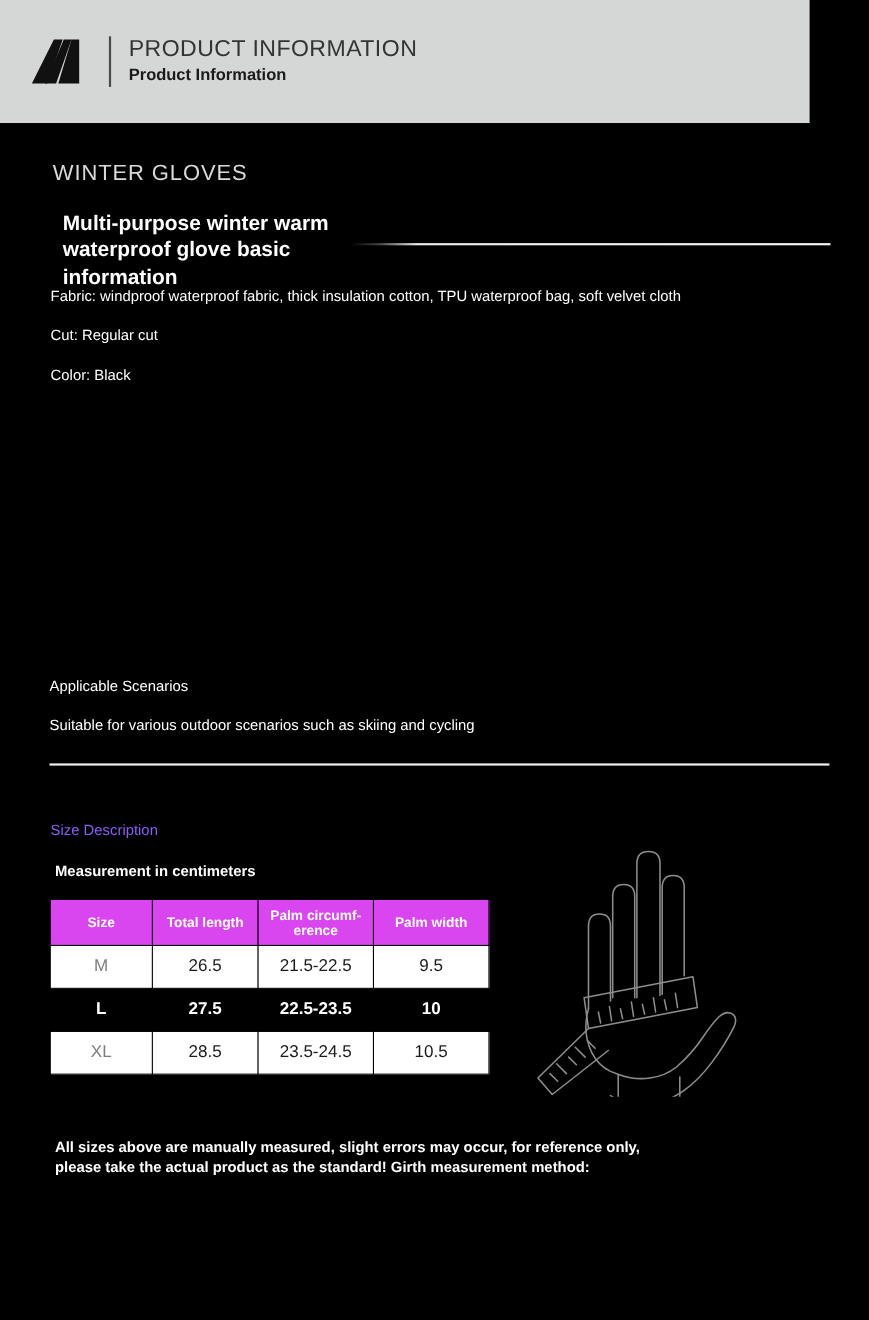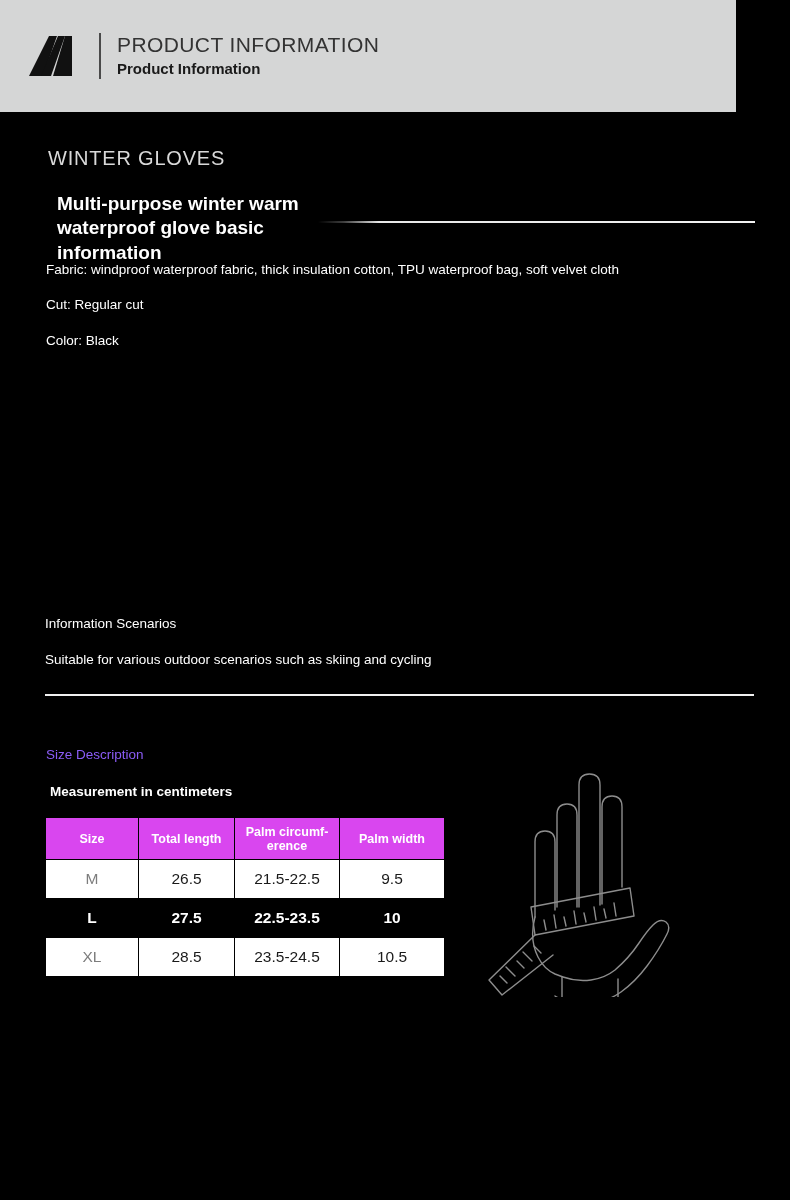--- a/index.html
+++ b/index.html
@@ -279,21 +279,21 @@
   <div class="title-rule"></div>
 
   <div class="specs">
     <p class="spec-line">Fabric: windproof waterproof fabric, thick insulation cotton, TPU waterproof bag, soft velvet cloth</p>
     <p class="spec-line">Cut: Regular cut</p>
     <p class="spec-line">Color: Black</p>
   </div>
 
 
   <div class="block" style="top:504px;">
-    <p class="block-heading">Information Scenarios</p>
+    <p class="block-heading">Applicable Scenarios</p>
     <p class="block-body" style="margin-top:18px;">Suitable for various outdoor scenarios such as skiing and cycling</p>
   </div>
 
   <div class="section-rule"></div>
 
   <p class="size-heading">Size Description</p>
   <p class="size-sub">Measurement in centimeters</p>
 
   <table class="size-table">
     <thead>
@@ -362,14 +362,15 @@
 
       <path d="M63,186 L56,179"></path>
       <path d="M54,194 L45,185"></path>
       <path d="M46,201 L39,194"></path>
       <path d="M37,209 L28,200"></path>
       <path d="M29,216 L22,209"></path>
     </g>
   </svg>
 
   <p class="tips-heading">Warm Tips:</p>
+  <p class="tips-body-1">All sizes above are manually measured, slight errors may occur, for reference only, please take the actual product as the standard! Girth measurement method:</p>
 
 </div>
 
 </body></html>

